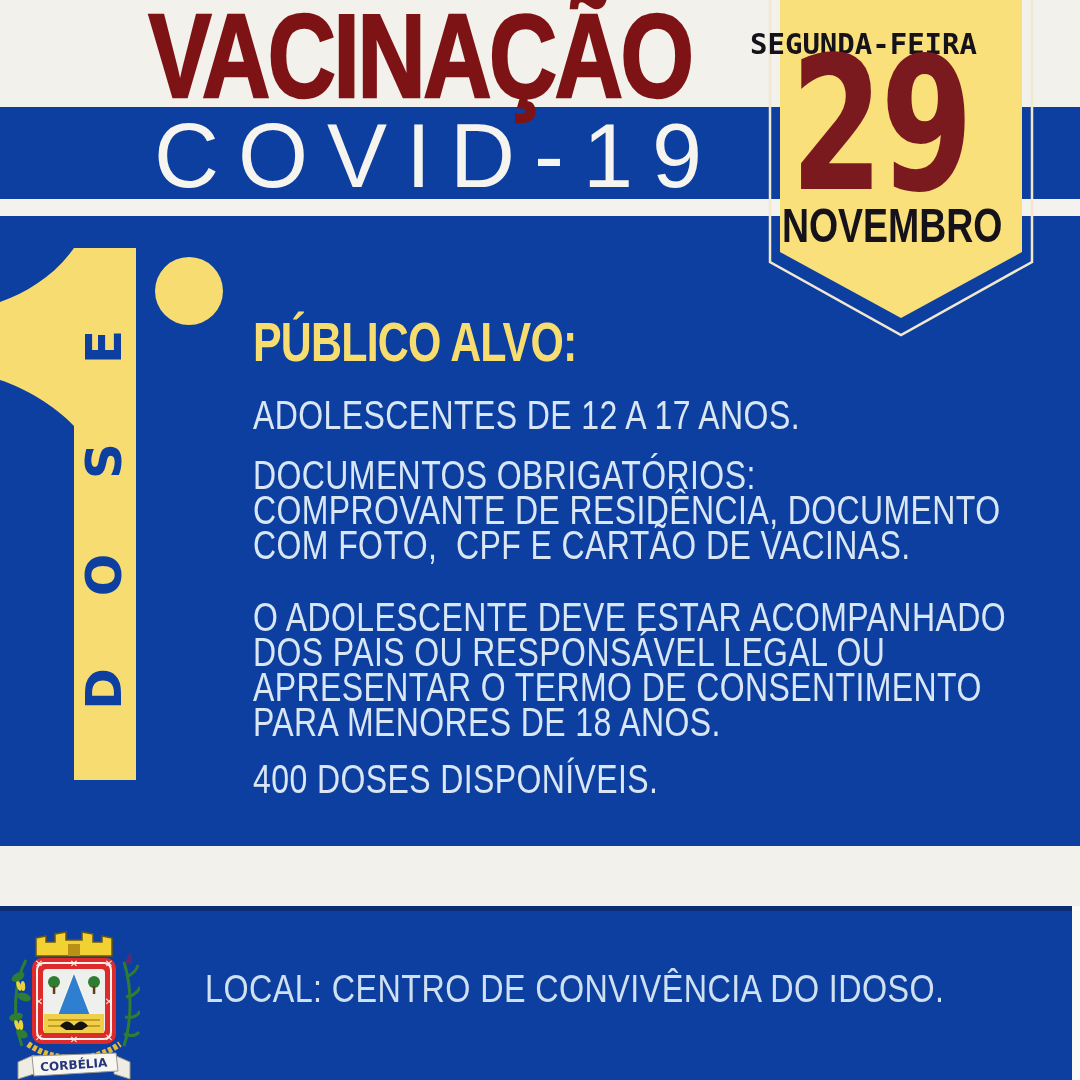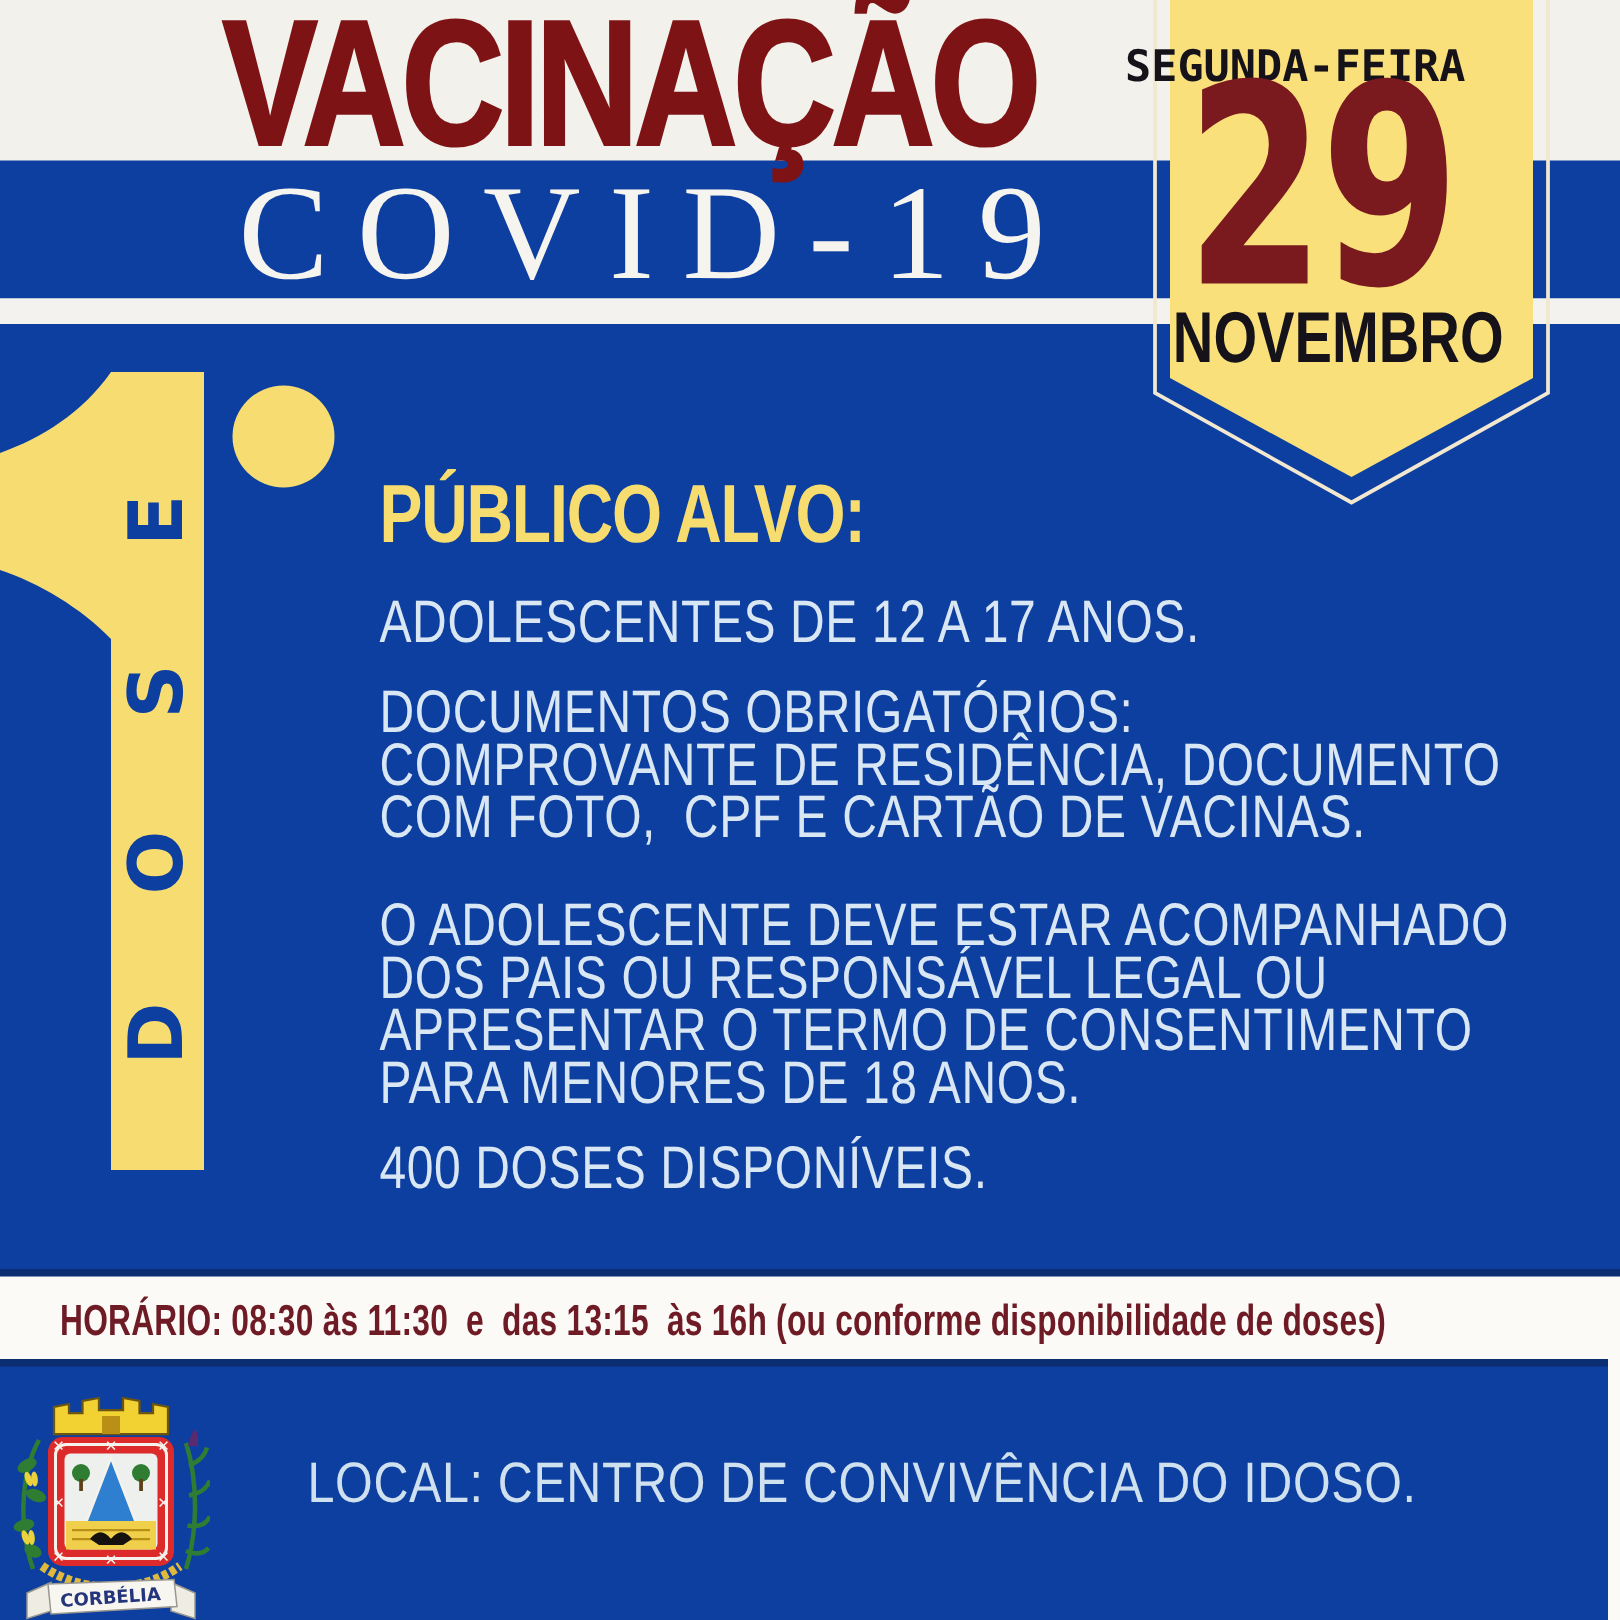--- a/index.html
+++ b/index.html
@@ -24,21 +24,21 @@
   }
   
   .title{
     position:absolute;left:0;top:0;width:840px;text-align:center;
     font-size:118px;line-height:112px;font-weight:bold;color:#7e1315;
     letter-spacing:-3px;transform:scaleX(0.8);transform-origin:center top;
     -webkit-text-stroke:2.5px #7e1315;z-index:6;
   }
   .subtitle{
     position:absolute;left:0;top:110px;width:856px;text-align:center;
-    font-family:Liberation Serif, serif;font-size:90px;line-height:92px;
+    font-family:Liberation Sans, sans-serif;font-size:90px;line-height:92px;
     color:#f6f4ef;letter-spacing:19px;padding-left:19px;box-sizing:border-box;z-index:5;
   }
   
   .badge{position:absolute;left:750px;top:0;width:290px;height:350px;z-index:10;}
   .badge-text{position:absolute;left:750px;top:0;width:290px;height:350px;z-index:11;text-align:left;}
   .badge-weekday{
     position:absolute;left:0;top:27px;width:100%;
     font-family:"DejaVu Sans Mono",monospace;font-weight:bold;font-size:29px;color:#15121a;
   }
   .badge-day{
@@ -124,23 +124,20 @@
   <div class="body-p p1">ADOLESCENTES DE 12 A 17 ANOS.</div>
   <div class="body-p p2">DOCUMENTOS OBRIGATÓRIOS:
 COMPROVANTE DE RESIDÊNCIA, DOCUMENTO
 COM FOTO,  CPF E CARTÃO DE VACINAS.</div>
   <div class="body-p p3">O ADOLESCENTE DEVE ESTAR ACOMPANHADO
 DOS PAIS OU RESPONSÁVEL LEGAL OU
 APRESENTAR O TERMO DE CONSENTIMENTO
 PARA MENORES DE 18 ANOS.</div>
   <div class="body-p p4">400 DOSES DISPONÍVEIS.</div>
 
-  <div class="schedule-band">
-    <div class="schedule-text">HORÁRIO: 08:30 às 11:30  e  das 13:15  às 16h (ou conforme disponibilidade de doses)</div>
-  </div>
 
   <div class="bottom-bg"></div>
   <div class="bottom-panel"></div>
 
   <svg class="coat" width="132" height="158" viewBox="0 0 132 158">
 
     <g>
       <path d="M28,34 L28,16 L38,14 L38,20 L47,20 L47,12 L58,10 L58,18 L74,18 L74,10 L85,12 L85,20 L94,20 L94,14 L104,16 L104,34 Z" fill="#f2d232" stroke="#6b5510" stroke-width="1.5"></path>
       <rect x="60" y="22" width="12" height="12" fill="#b98f15"></rect>
     </g>

